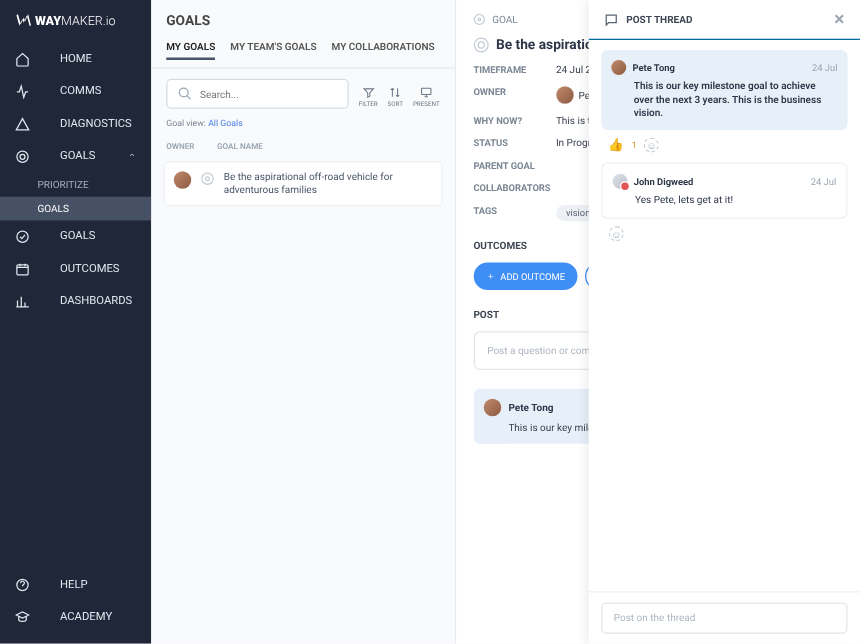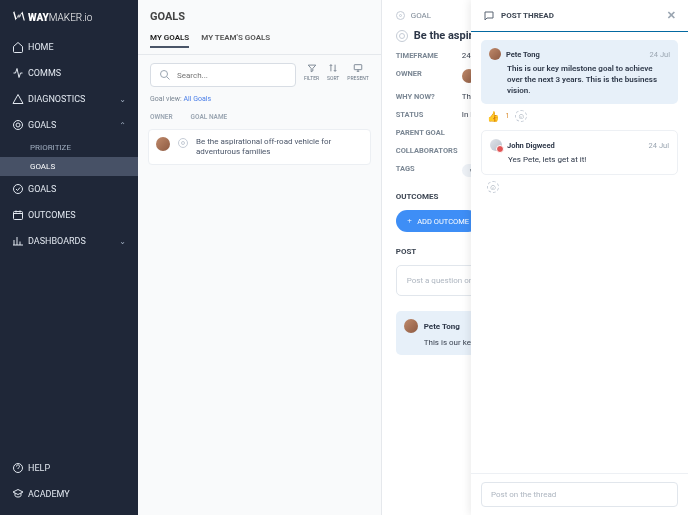--- a/index.html
+++ b/index.html
@@ -1,32 +1,32 @@
 <!DOCTYPE html>
 <html><head>
 <meta charset="utf-8">
 <style>
 *{box-sizing:border-box;margin:0;padding:0;font-family:-apple-system,BlinkMacSystemFont,"Segoe UI",Roboto,sans-serif}
 body{width:688px;height:515px;overflow:hidden;background:#fafbfc;color:#2d3748;font-size:9px;display:flex}
-.sidebar{width:138px;background:#1f2738;color:#cbd5e0;display:flex;flex-direction:column;flex-shrink:0}
+.sidebar{width:121px;background:#1f2738;color:#cbd5e0;display:flex;flex-direction:column;flex-shrink:0}
 .logo{padding:10px 12px;display:flex;align-items:center;gap:2px;color:#fff;font-size:10px;font-weight:600}
 .logo-icon{width:14px;height:14px;display:inline-block}
 .nav{flex:1;overflow:auto}
-.nav-item{display:flex;align-items:center;gap:4px;padding:7px 12px;font-size:9px;color:#e2e8f0;cursor:pointer;position:relative}
+.nav-item{display:flex;align-items:center;gap:24px;padding:7px 12px;font-size:9px;color:#e2e8f0;cursor:pointer;position:relative}
 .nav-item .chev{margin-left:auto;font-size:8px;color:#a0aec0}
 .nav-sub{padding:5px 12px 5px 30px;font-size:8px;color:#a0aec0;cursor:pointer}
 .nav-sub.active{background:#475166;color:#fff}
 .nav-footer{padding-bottom:8px}
 .main{flex:1;display:flex;min-width:0}
 .goals-col{flex:0 0 215px;border-right:1px solid #e5e8ec;display:flex;flex-direction:column;background:#f9fafb}
 .goals-head{padding:10px 12px 6px;font-size:11px;font-weight:700;color:#444}
 .tabs{display:flex;gap:12px;padding:0 12px 6px;border-bottom:1px solid #e5e8ec;font-size:8px}
 .tab{padding:4px 0;color:#555;cursor:pointer;font-weight:600}
 .tab.active{color:#222;border-bottom:2px solid #4a5568}
-.tools{display:flex;align-items:flex-start;gap:8px;padding:8px 12px}
+.tools{display:flex;align-items:flex-end;gap:8px;padding:8px 12px}
 .search{flex:1;display:flex;align-items:center;gap:6px;background:#fff;border:1px solid #d8dde4;border-radius:4px;padding:5px 8px;color:#9aa5b1}
 .search input{border:0;outline:0;font-size:8px;flex:1;color:#333;background:transparent}
 .tool{display:flex;flex-direction:column;align-items:center;gap:2px;color:#6b7785;font-size:5px;cursor:pointer}
 .tool svg{width:12px;height:10px}
 .viewline{padding:0 12px 6px;font-size:7px;color:#7b8794}
 .viewline a{color:#4a7ee8}
 .listhead{display:flex;gap:18px;padding:4px 12px;font-size:6.5px;color:#9aa5b1;font-weight:600}
 .goal-row{margin:4px 10px;background:#fff;border:1px solid #eceff3;border-radius:4px;padding:7px;display:flex;gap:8px;cursor:pointer}
 .avatar{width:14px;height:14px;border-radius:50%;background:linear-gradient(135deg,#c08a6b,#8d5a42);flex-shrink:0}
 .avatar.jd{background:linear-gradient(135deg,#e0e4ea,#b8bec8);position:relative}
@@ -150,20 +150,21 @@
   </div>
 </div>
 
 <div class="main">
 
   <div class="goals-col">
     <div class="goals-head">GOALS</div>
     <div class="tabs">
       <div class="tab active">MY GOALS</div>
       <div class="tab">MY TEAM'S GOALS</div>
+      <div class="tab">MY COLLABORATIONS</div>
     </div>
     <div class="tools">
       <div class="search">
         <svg class="ico" viewBox="0 0 24 24" fill="none" stroke="#9aa5b1" stroke-width="2">
             <circle cx="10" cy="10" r="7"></circle>
             <path d="M21 21l-6-6"></path>
           </svg>
         <input placeholder="Search..." style="">
       </div>
       <div class="tool">

